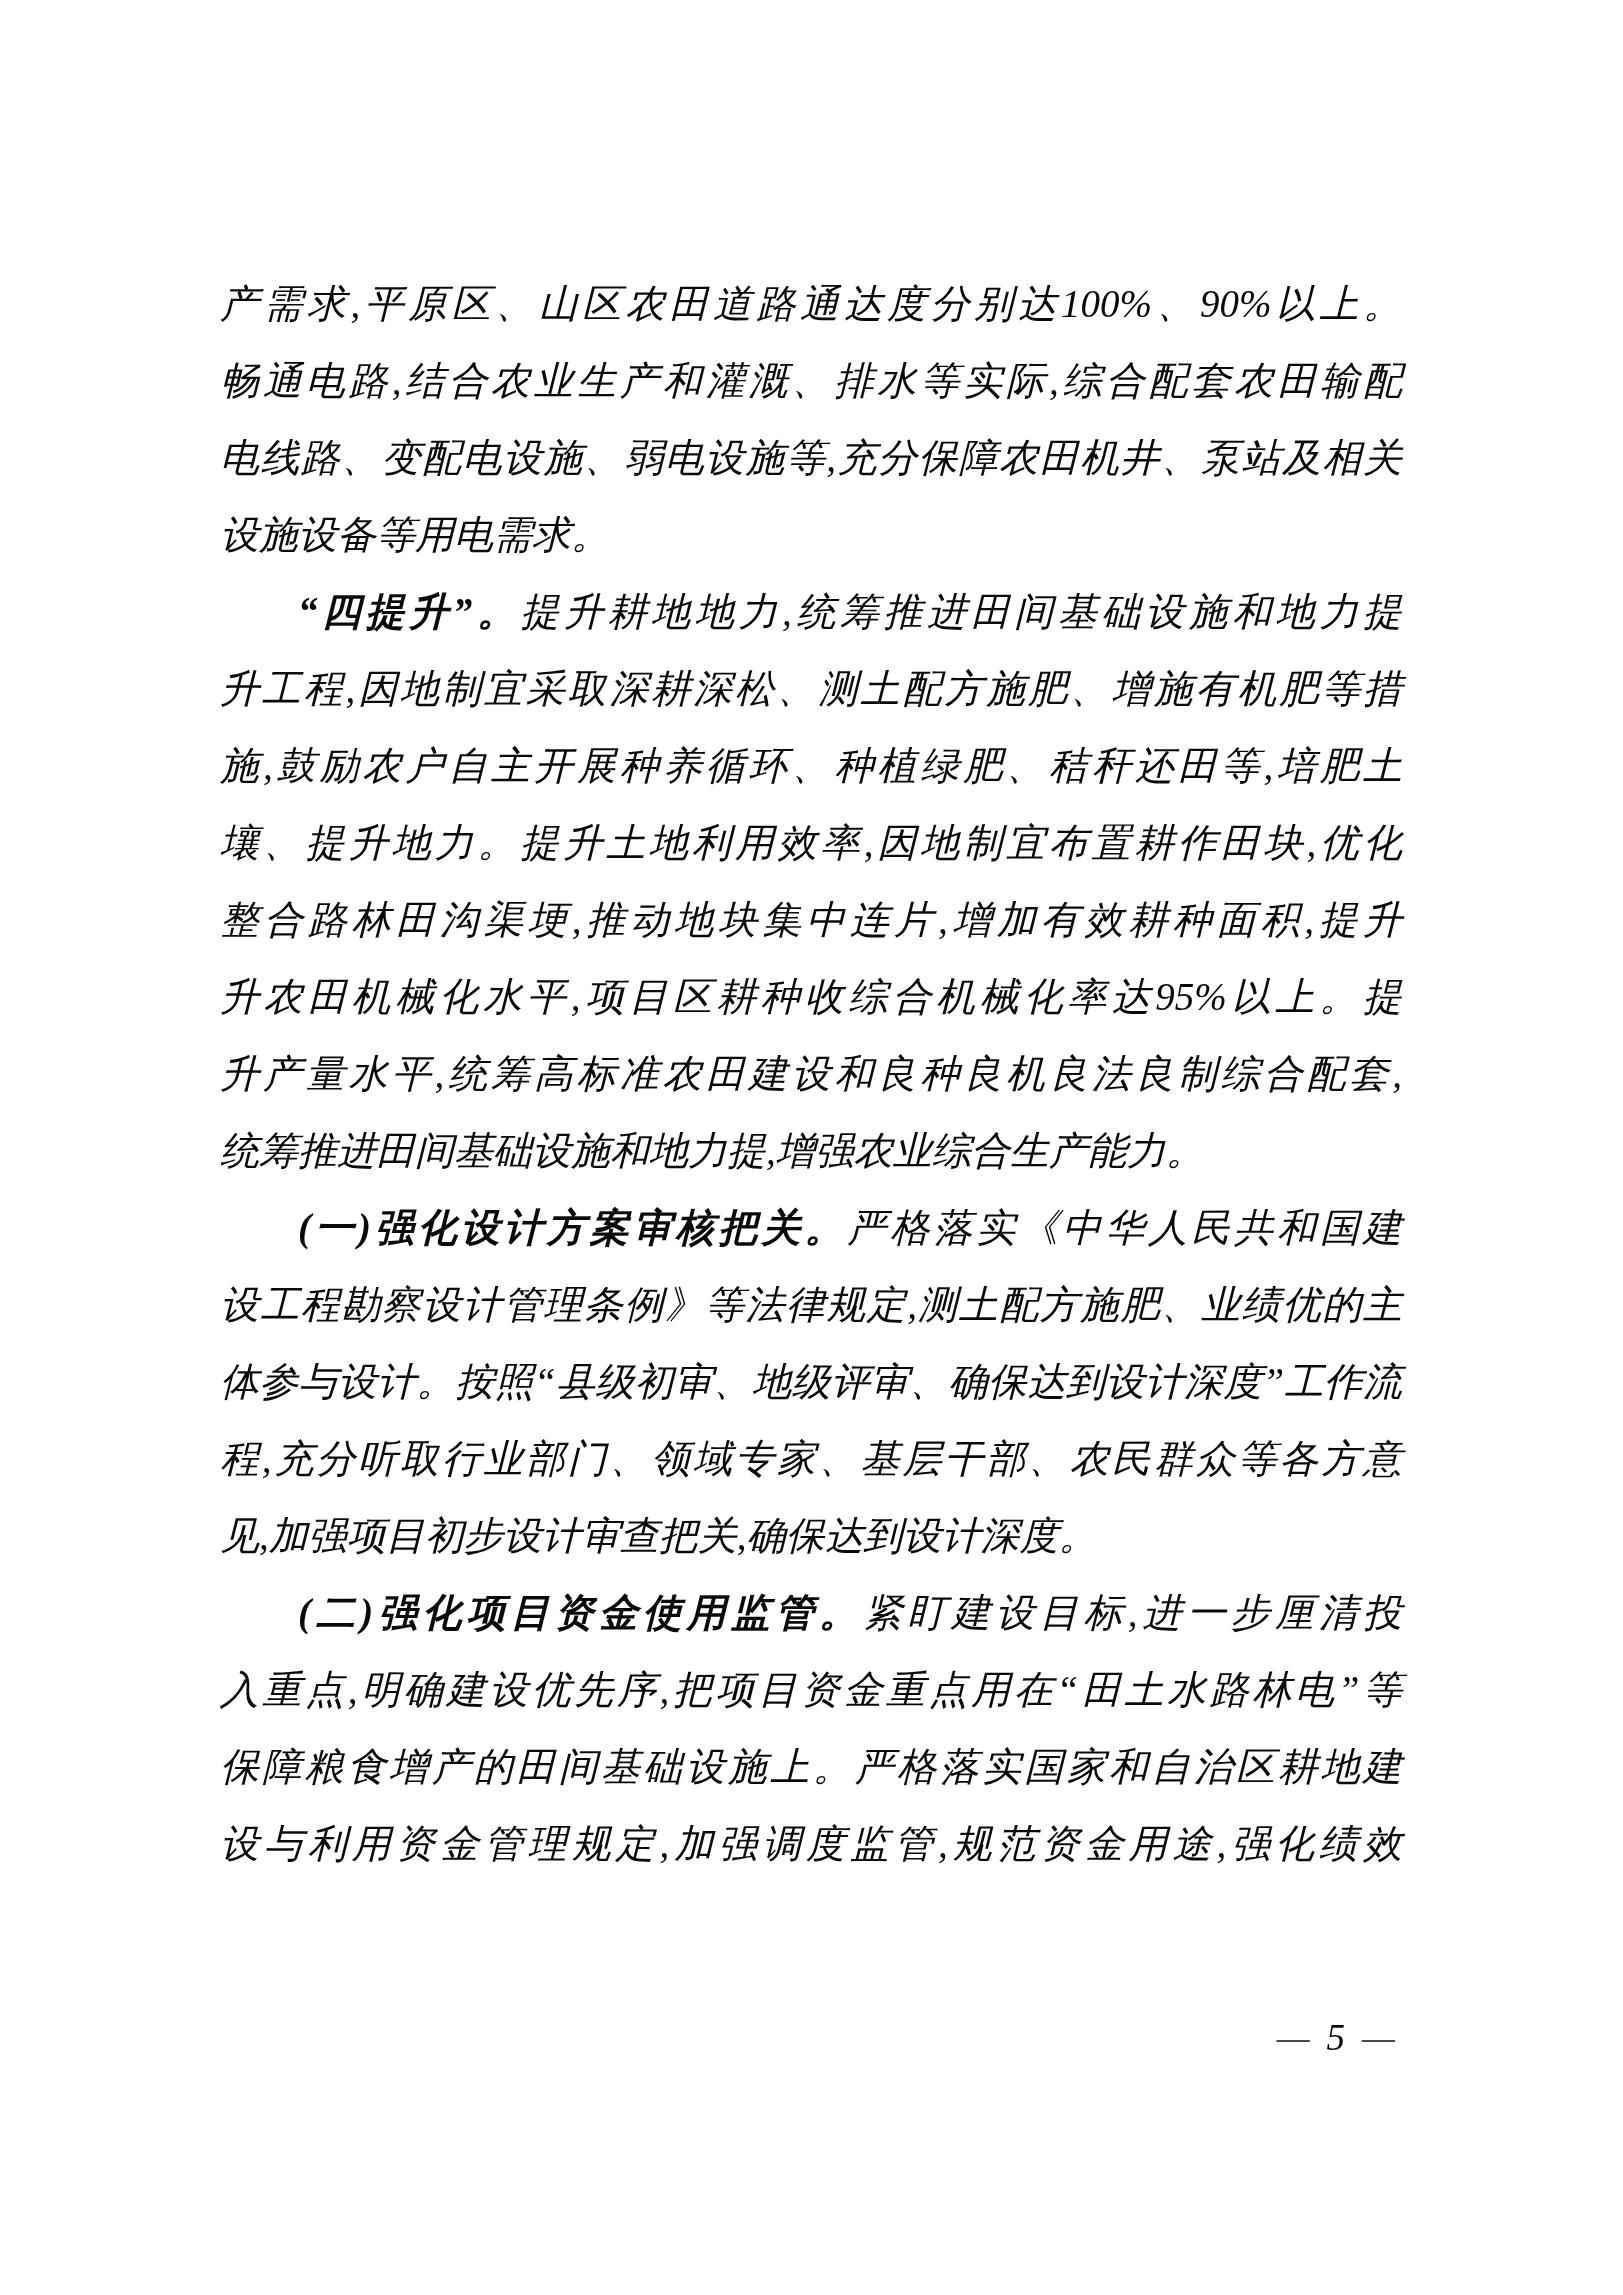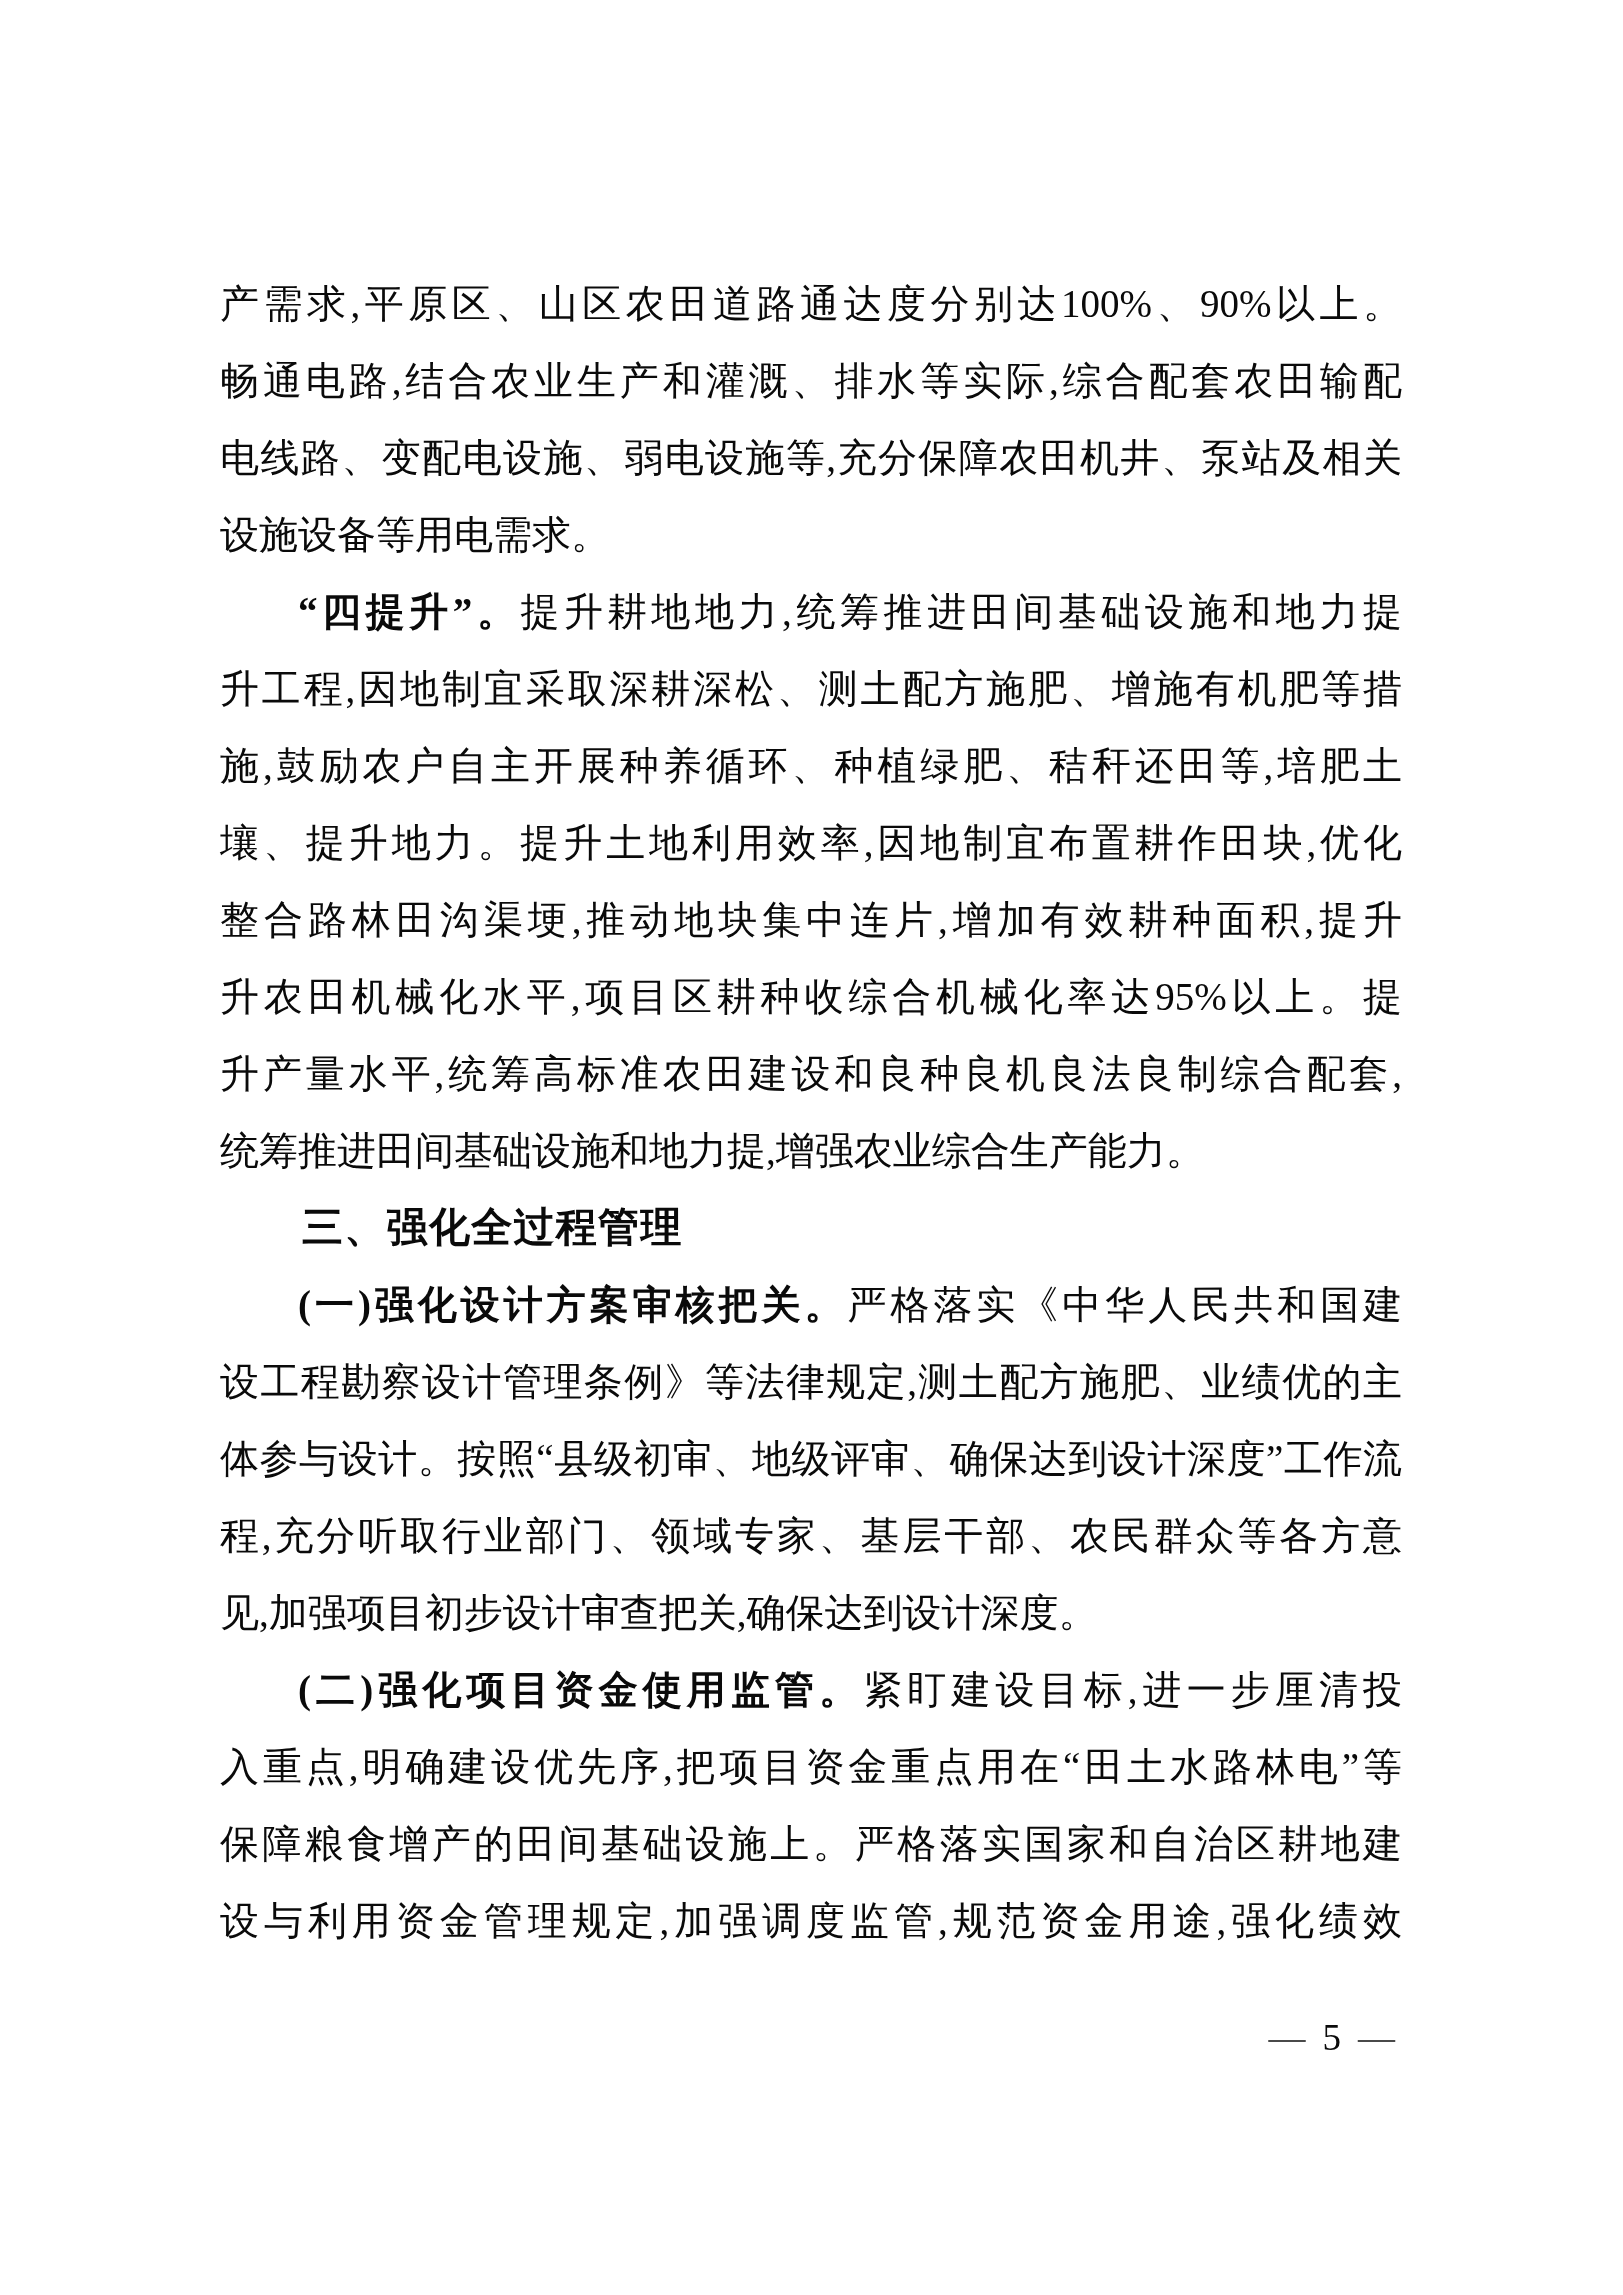--- a/index.html
+++ b/index.html
@@ -6,20 +6,21 @@
     margin: 0;
     padding: 0;
     background: #ffffff;
   }
   .page {
     position: relative;
     width: 1623px;
     height: 2295px;
     background: #ffffff;
     overflow: hidden;
+    font-style: italic;
   }
   .text-block {
     position: absolute;
     left: 220px;
     top: 265px;
     width: 1182px;
   }
   .line {
     font-family: "Liberation Serif", "DejaVu Serif", serif;
     font-size: 39px;
@@ -77,21 +78,20 @@
       <div class="line just"><span>电线路、变配电设施、弱电设施等,充分保障农田机井、泵站及相关</span></div>
       <div class="line last"><span>设施设备等用电需求。</span></div>
       <div class="line indent just"><span class="em">“四提升”。</span><span>提升耕地地力,统筹推进田间基础设施和地力提</span></div>
       <div class="line just"><span>升工程,因地制宜采取深耕深松、测土配方施肥、增施有机肥等措</span></div>
       <div class="line just"><span>施,鼓励农户自主开展种养循环、种植绿肥、秸秆还田等,培肥土</span></div>
       <div class="line just"><span>壤、提升地力。提升土地利用效率,因地制宜布置耕作田块,优化</span></div>
       <div class="line just"><span>整合路林田沟渠埂,推动地块集中连片,增加有效耕种面积,提升</span></div>
       <div class="line just"><span>升农田机械化水平,项目区耕种收综合机械化率达95%以上。提</span></div>
       <div class="line just"><span>升产量水平,统筹高标准农田建设和良种良机良法良制综合配套,</span></div>
       <div class="line last"><span>统筹推进田间基础设施和地力提,增强农业综合生产能力。</span></div>
-      <div class="line heading indent last"><span>三、强化全过程管理</span></div>
       <div class="line indent just"><span class="em">(一)强化设计方案审核把关。</span><span>严格落实《中华人民共和国建</span></div>
       <div class="line just"><span>设工程勘察设计管理条例》等法律规定,测土配方施肥、业绩优的主</span></div>
       <div class="line just"><span>体参与设计。按照“县级初审、地级评审、确保达到设计深度”工作流</span></div>
       <div class="line just"><span>程,充分听取行业部门、领域专家、基层干部、农民群众等各方意</span></div>
       <div class="line last"><span>见,加强项目初步设计审查把关,确保达到设计深度。</span></div>
       <div class="line indent just"><span class="em">(二)强化项目资金使用监管。</span><span>紧盯建设目标,进一步厘清投</span></div>
       <div class="line just"><span>入重点,明确建设优先序,把项目资金重点用在“田土水路林电”等</span></div>
       <div class="line just"><span>保障粮食增产的田间基础设施上。严格落实国家和自治区耕地建</span></div>
       <div class="line just"><span>设与利用资金管理规定,加强调度监管,规范资金用途,强化绩效</span></div>
     </div>

